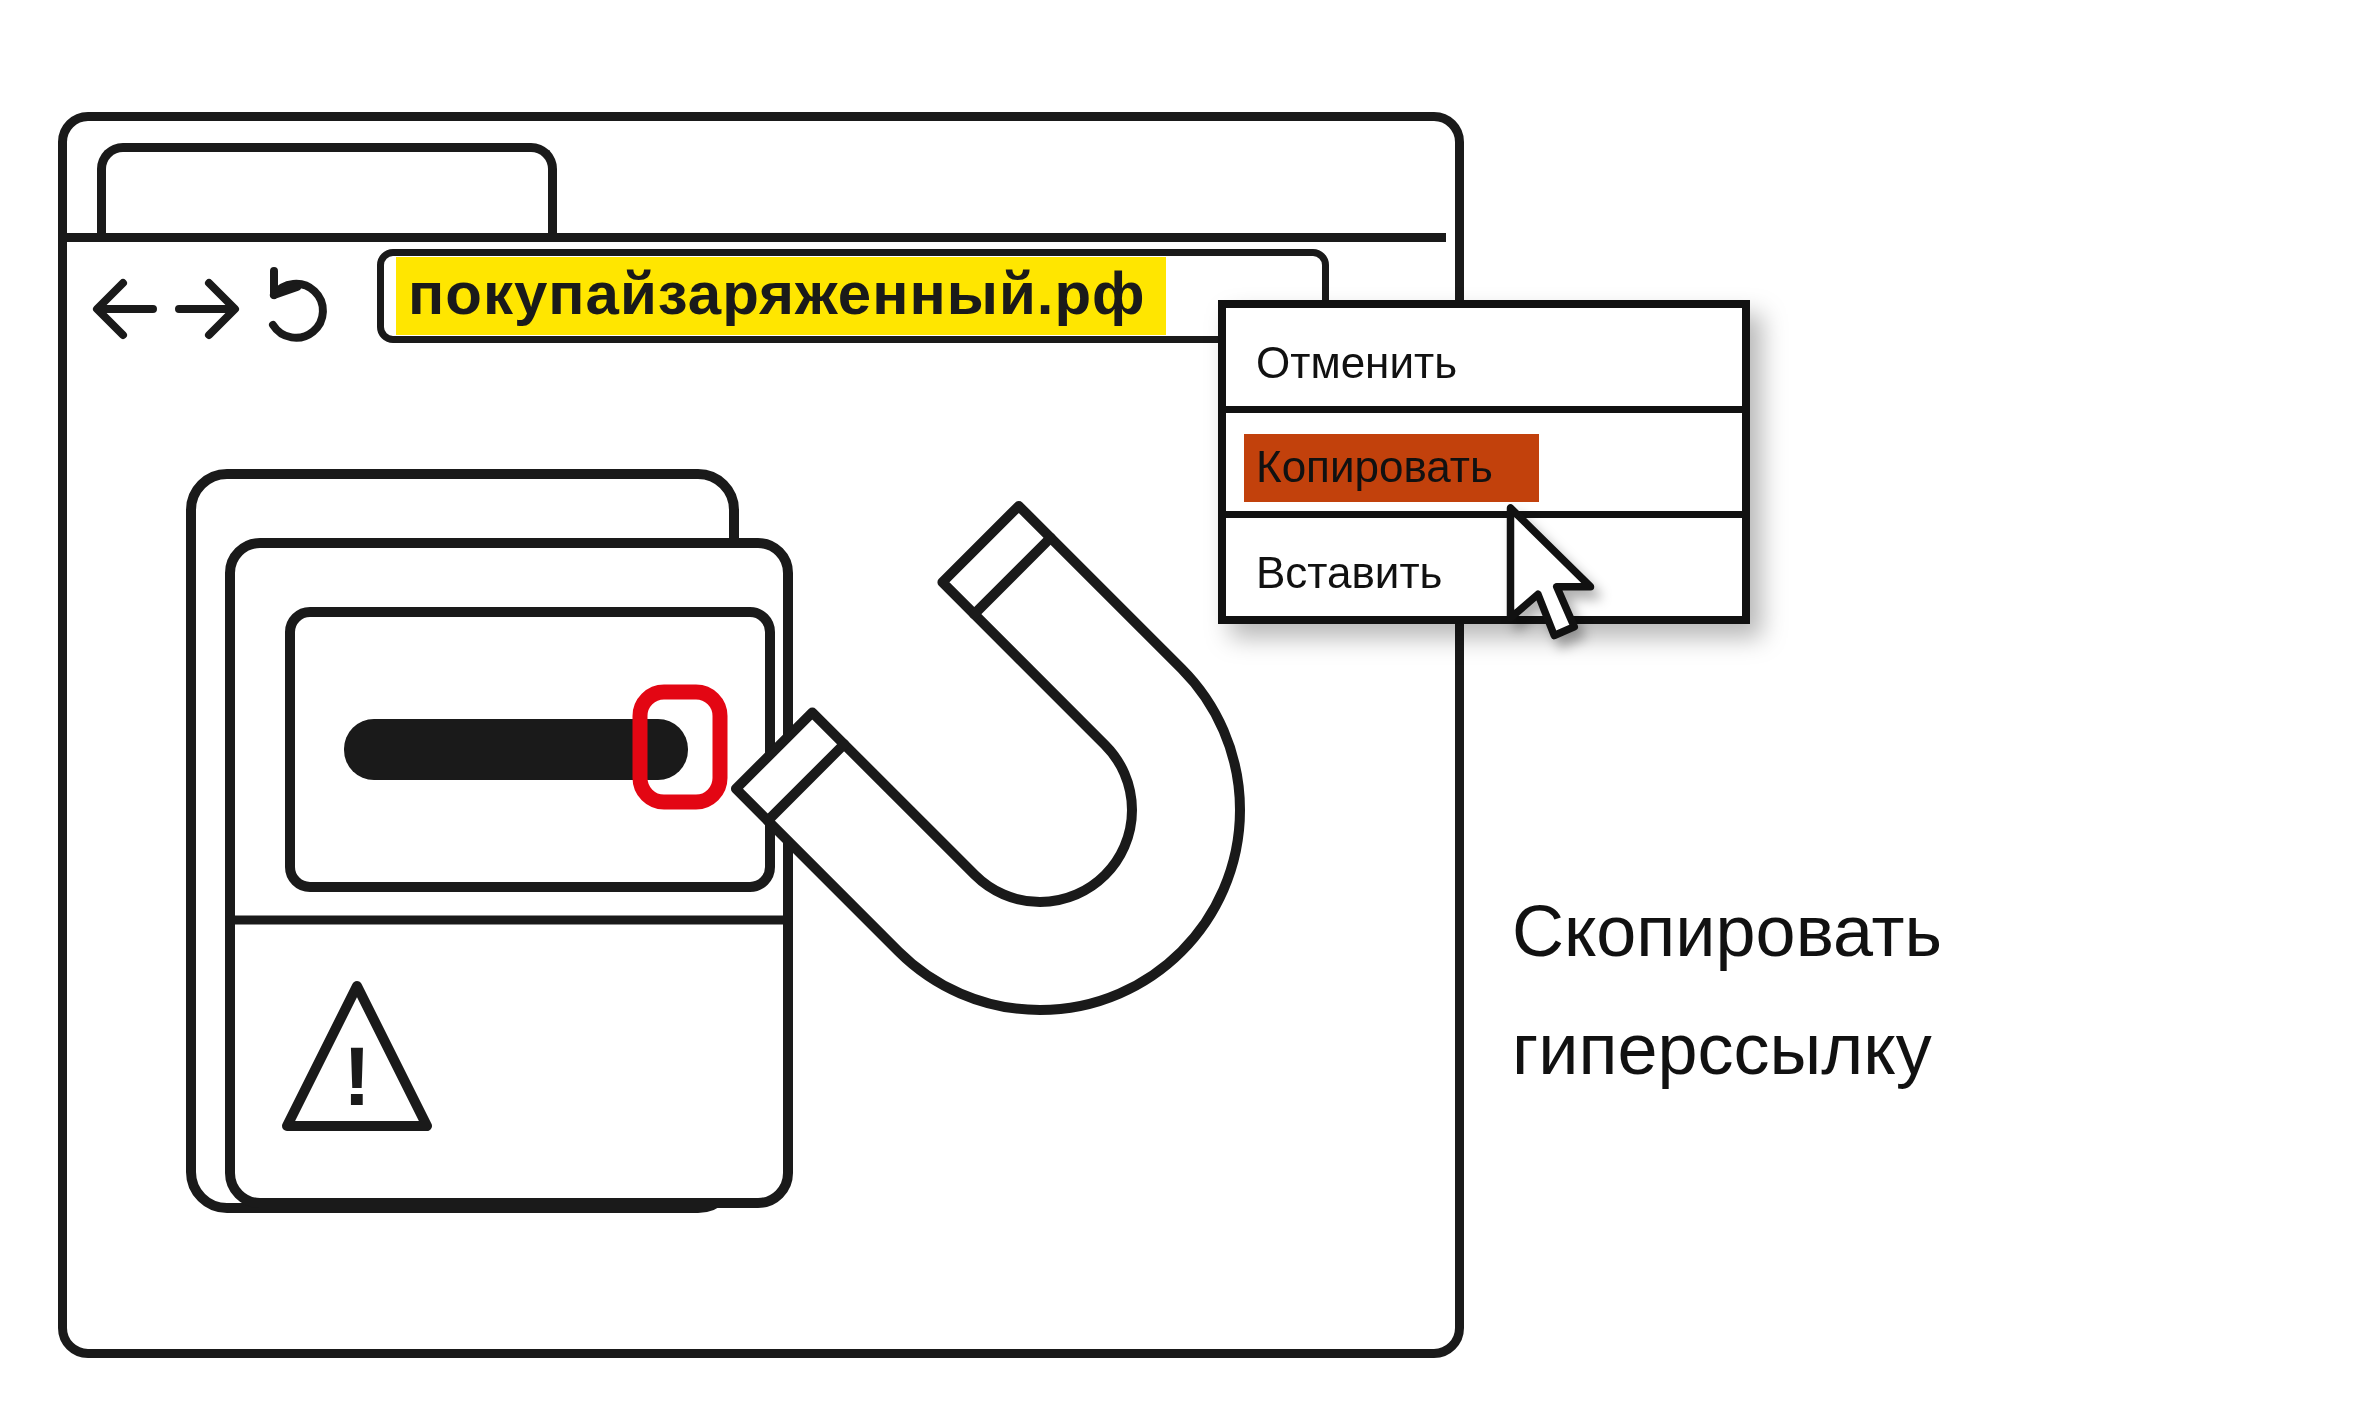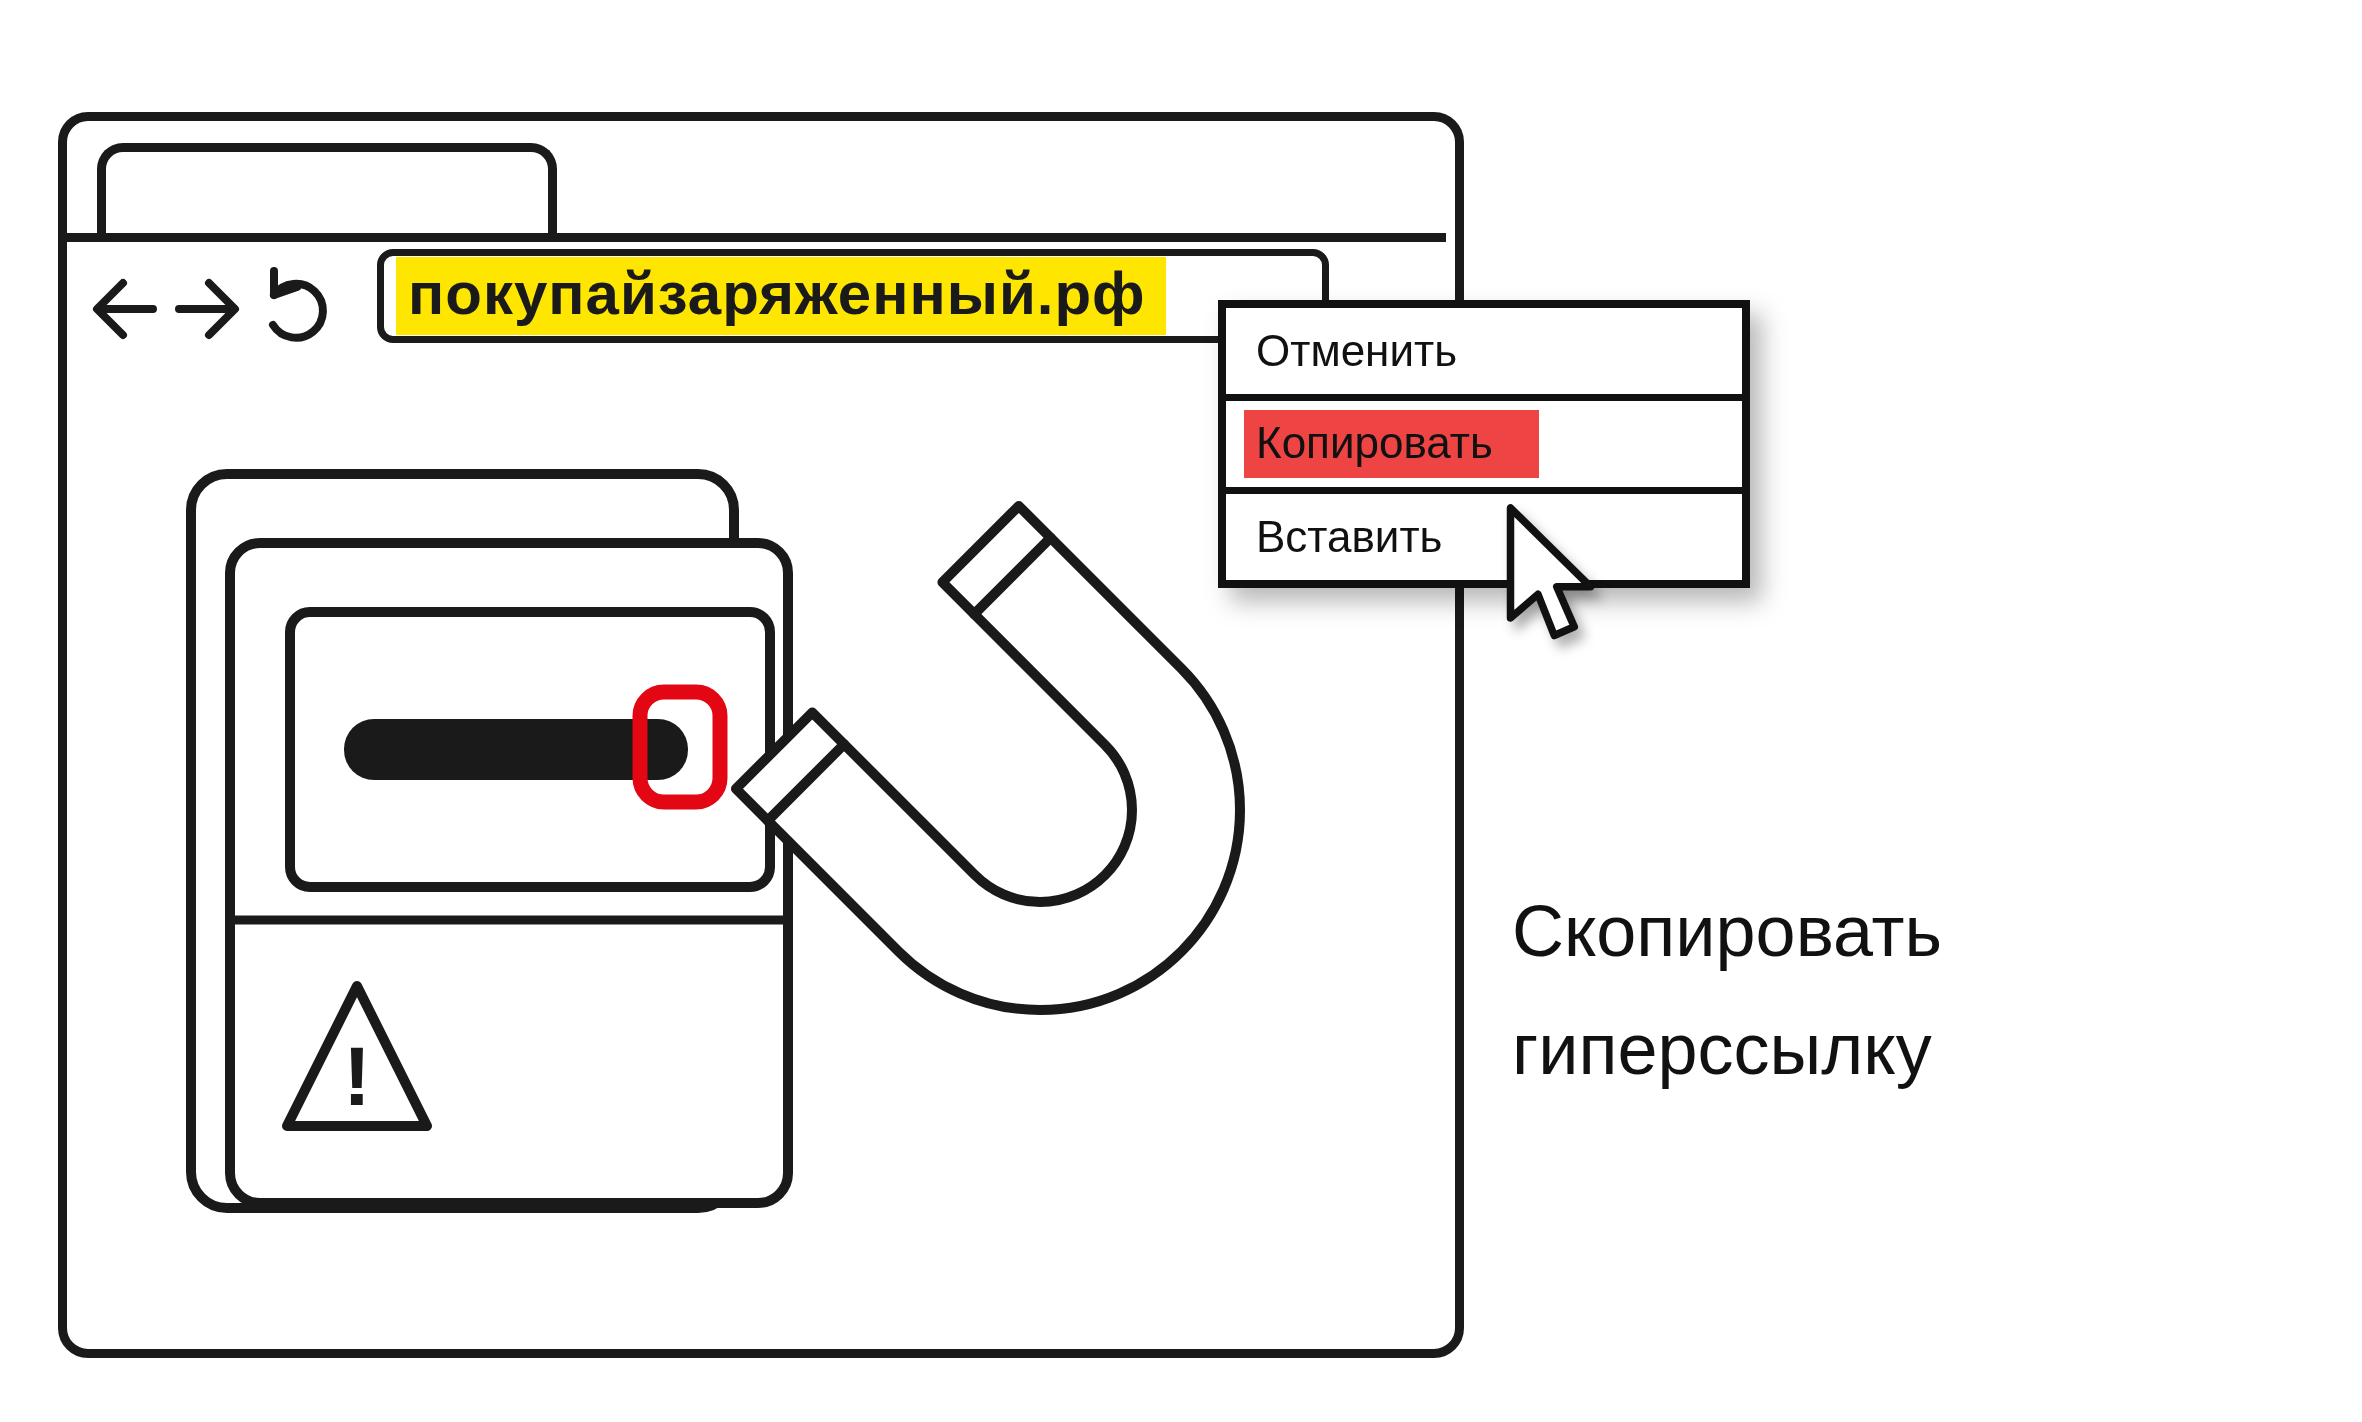--- a/index.html
+++ b/index.html
@@ -33,26 +33,26 @@
   }
   .illu{position:absolute;left:0;top:110px;}
   
   .menu{
     position:absolute;left:1218px;top:300px;width:532px;background:#ffffff;
     border:8px solid #111111;box-sizing:border-box;
     filter:drop-shadow(12px 14px 12px rgba(0,0,0,0.28));
   }
   .menu-item{
     height:86px;display:flex;align-items:center;
-    padding:0 20px 0 30px;border-bottom:7px solid #111111;
+    padding:12px 20px 0 30px;border-bottom:7px solid #111111;
     font-size:44px;color:#111111;background:#fff;
   }
   .menu-item:last-child{border-bottom:none;}
   .menu-item .hl{
-    background:#ef4444;padding:8px 46px 10px 12px;margin-left:-12px;white-space:nowrap;
+    background:#c2410c;padding:8px 46px 10px 12px;margin-left:-12px;white-space:nowrap;
   }
   
   .cursor{
     position:absolute;left:1503px;top:503px;
     filter:drop-shadow(7px 9px 6px rgba(0,0,0,0.30));
   }
   
   .caption{
     position:absolute;left:1512px;top:872px;
     font-size:72px;line-height:118px;color:#111111;font-weight:400;

